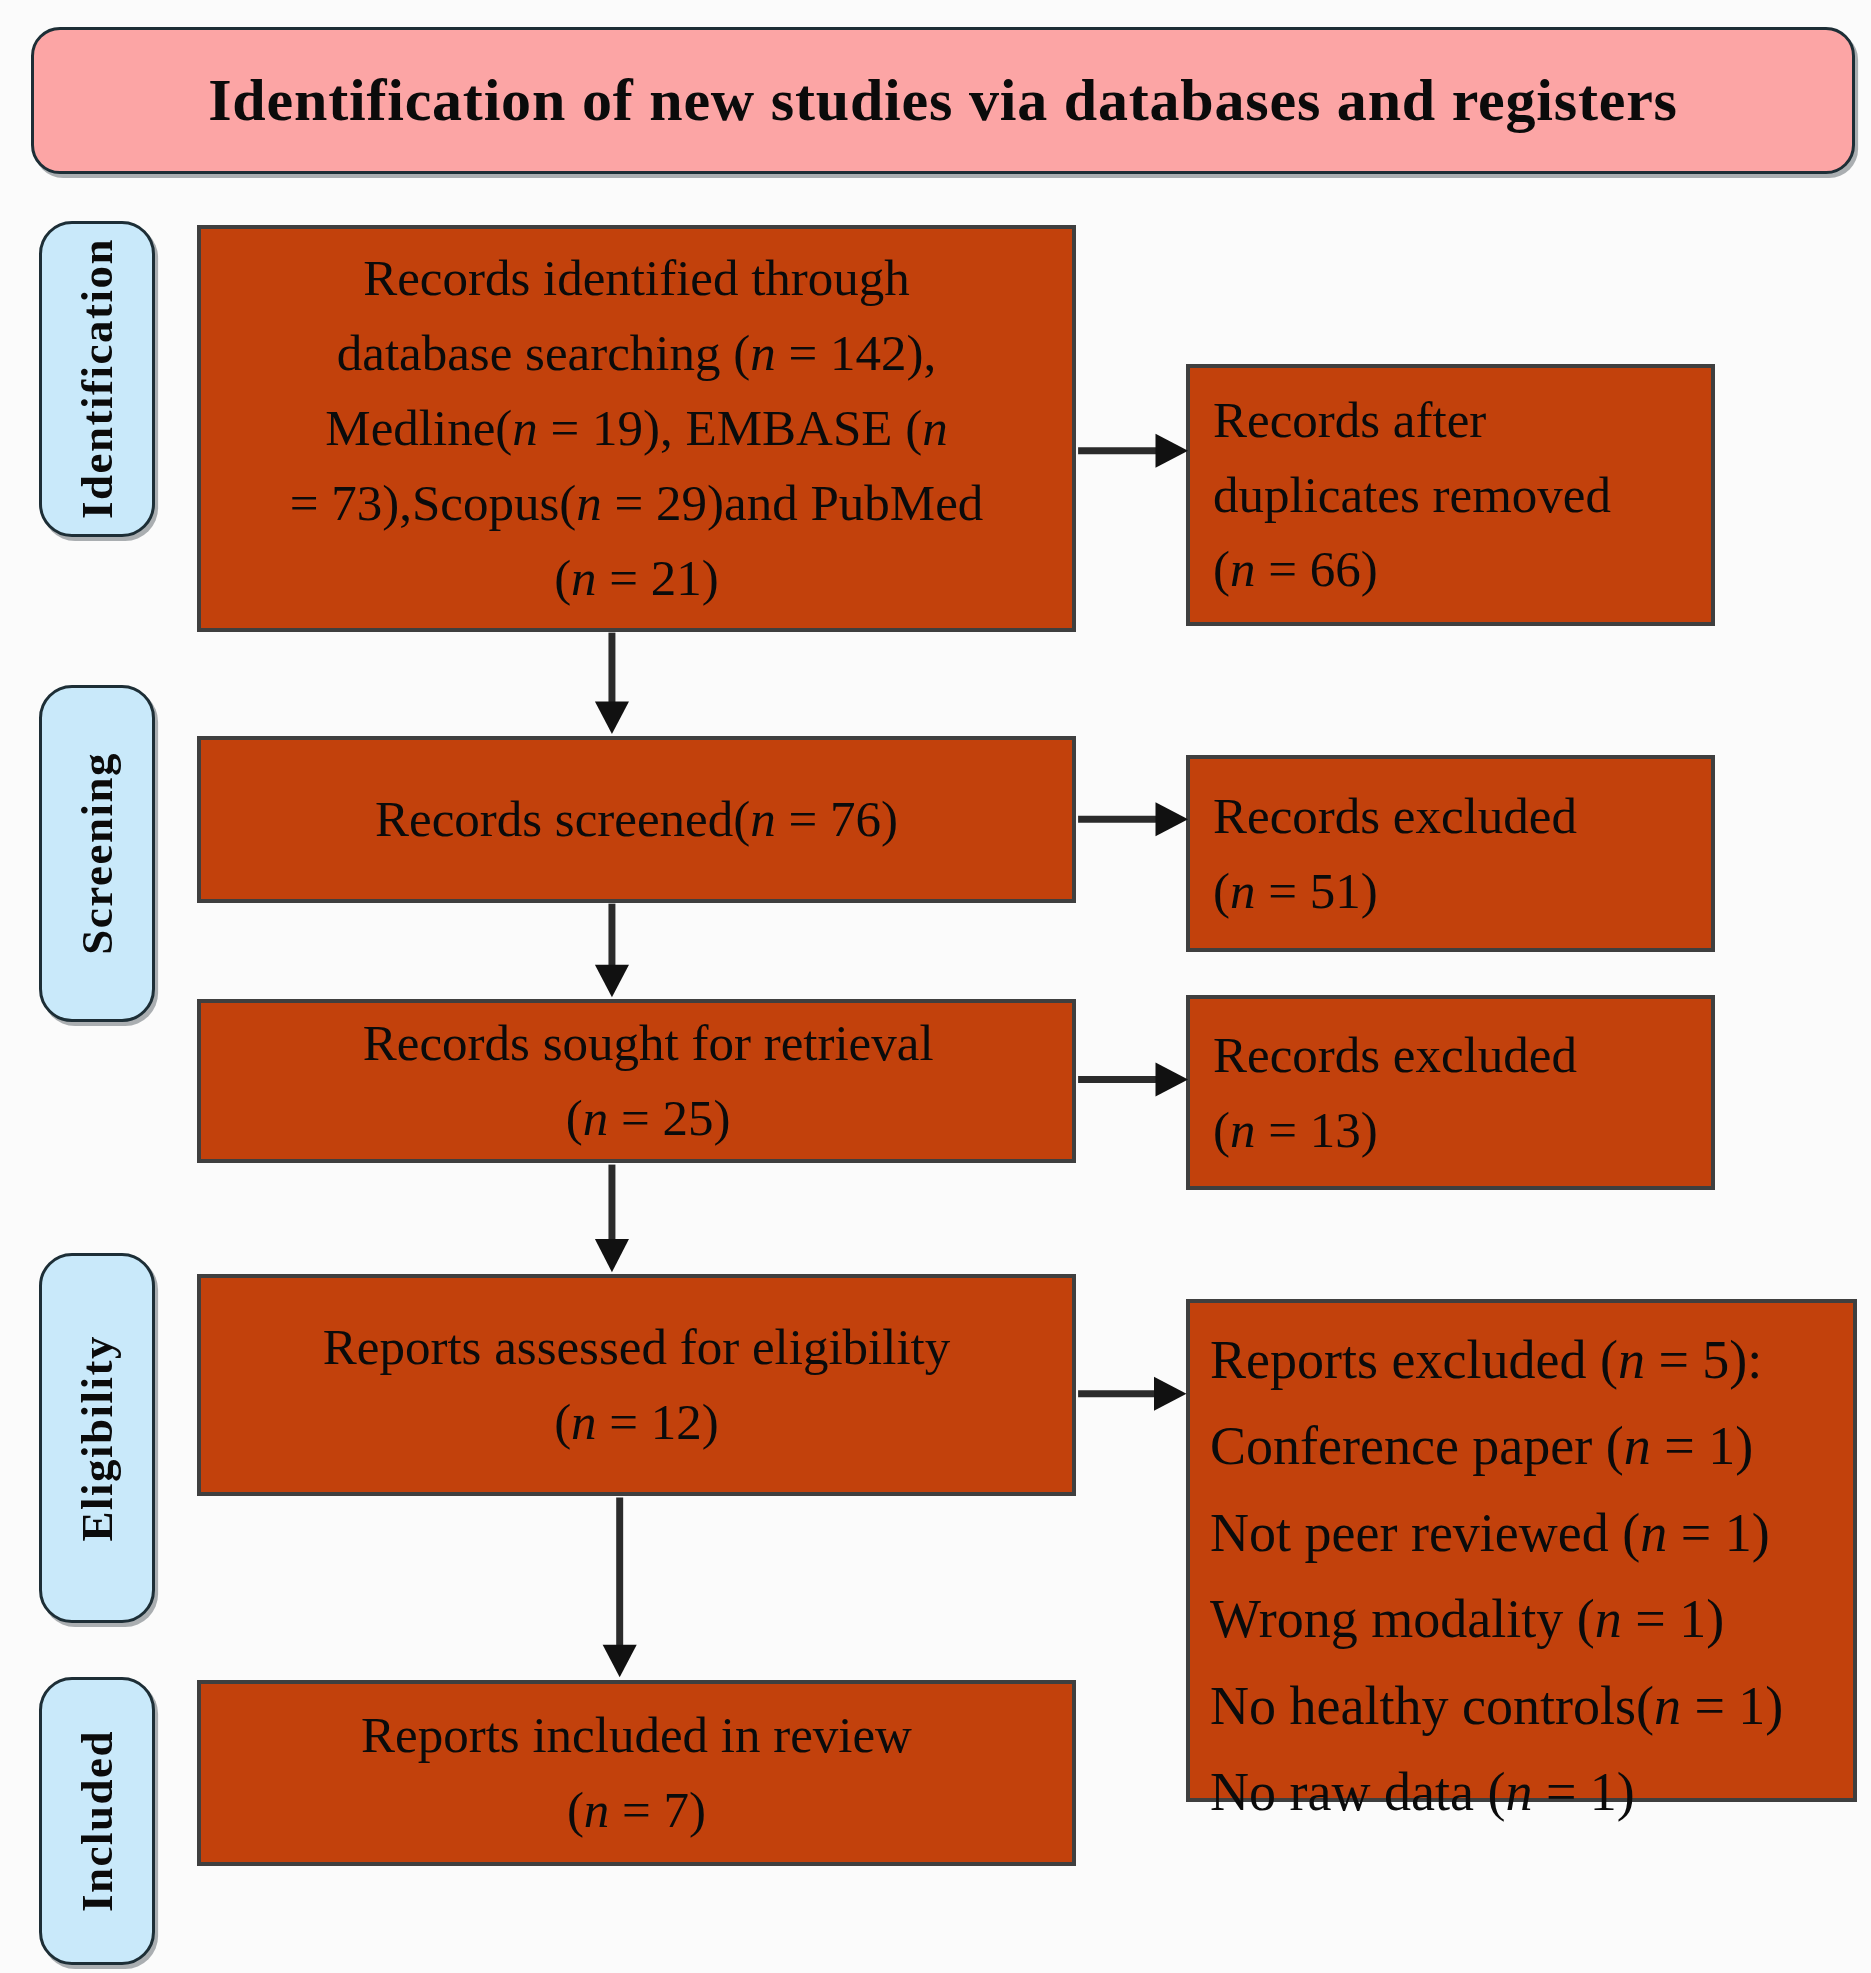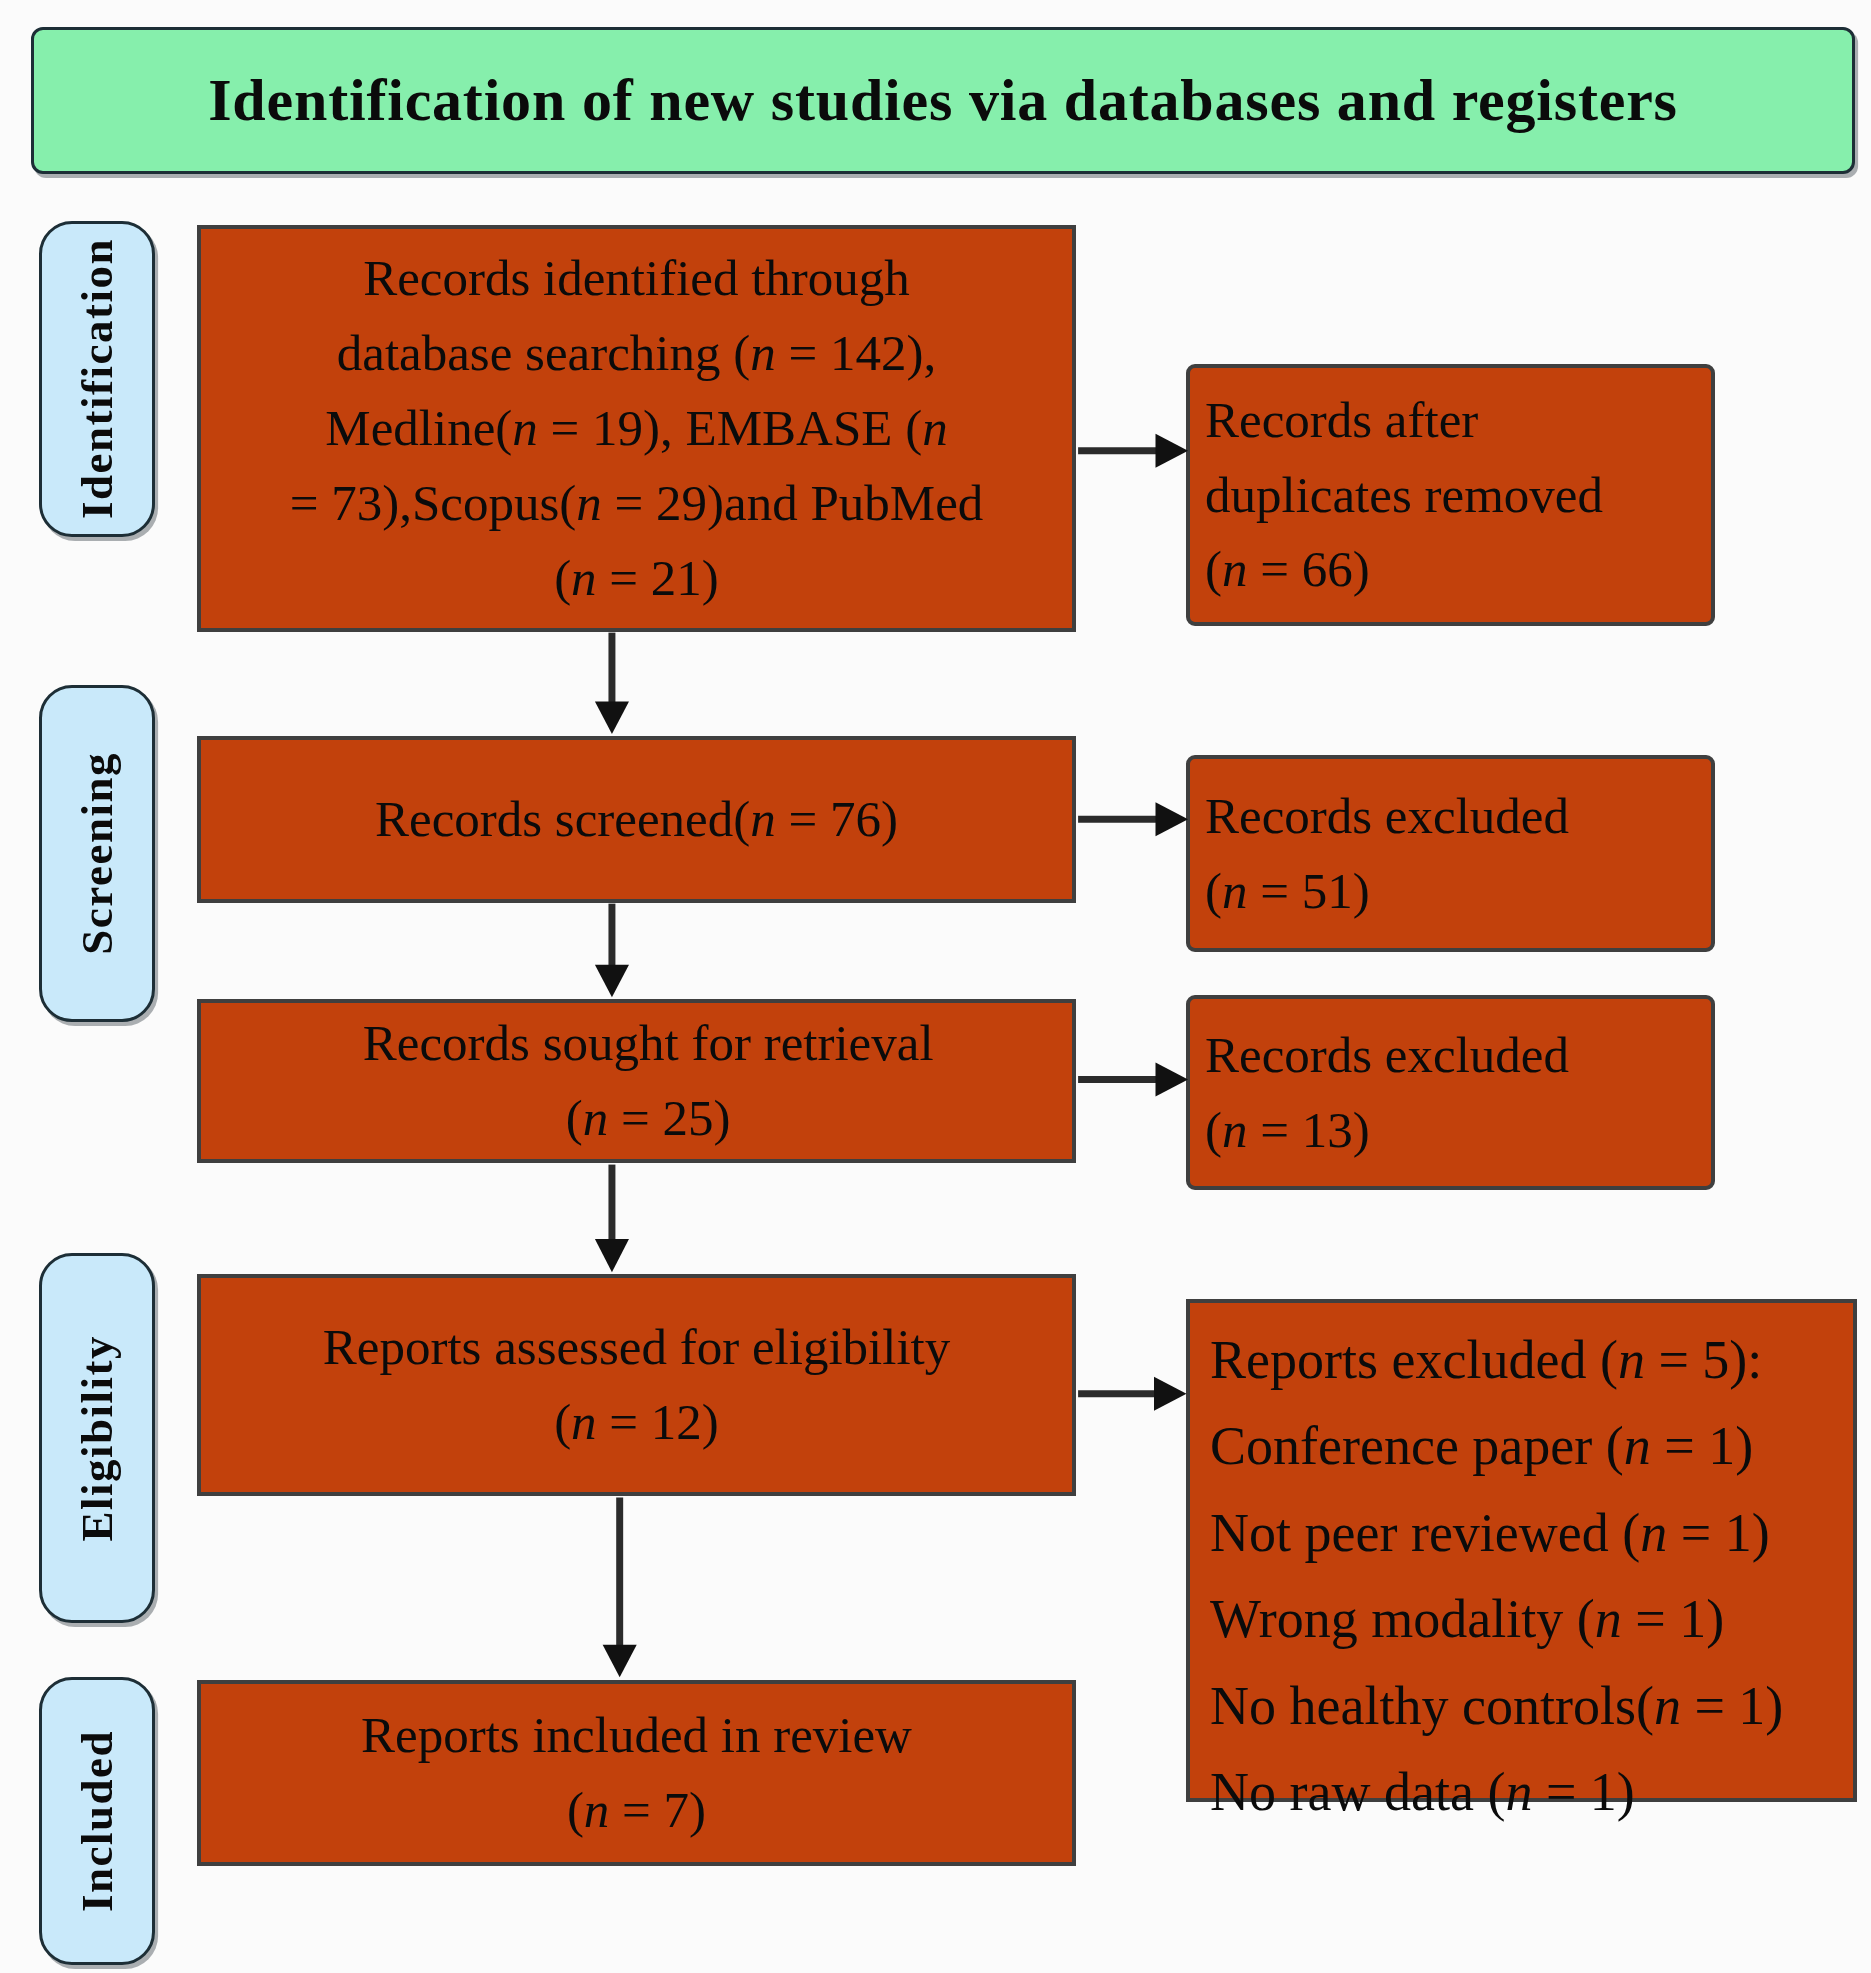--- a/index.html
+++ b/index.html
@@ -6,21 +6,21 @@
   body {
     width: 1872px; height: 1973px; position: relative;
     font-family: "Liberation Serif", "DejaVu Serif", serif;
     color: #0b0b0b;
   }
   .canvas { position: absolute; inset: 0; }
 
   
   .title-banner {
     position: absolute; left: 31px; top: 27px; width: 1818px; height: 141px;
-    background: #86efac; border: 3.9px solid #1d2e36; border-radius: 12px;
+    background: #fca5a5; border: 3.9px solid #1d2e36; border-radius: 29px;
     box-shadow: 3.1px 3.9px 0 rgba(70, 80, 86, 0.45);
     display: flex; align-items: center; justify-content: center;
     font-size: 60px; font-weight: bold; letter-spacing: 0.8px;
   }
   .stage {
     position: absolute; left: 39px; width: 110px;
     background: #c9e9fa; border: 3.9px solid #1d2e36; border-radius: 33px;
     box-shadow: 3.1px 3.9px 0 rgba(70, 80, 86, 0.45);
     display: flex; align-items: center; justify-content: center;
   }
@@ -33,21 +33,21 @@
   .stage-eligibility    { top: 1253px; height: 364px; }
   .stage-included       { top: 1677px; height: 282px; }
 
   
   .node {
     position: absolute; background: #c2410c; border: 4.6px solid #3f3f3f;
     box-sizing: border-box; font-size: 51px; line-height: 1.47;
     display: flex; align-items: center; justify-content: center;
     text-align: center; padding: 7.7px 18.6px;
   }
-  .node.left-align { justify-content: flex-start; text-align: left; padding-left: 15px; border-radius: 9px; }
+  .node.left-align { justify-content: flex-start; text-align: left; padding-left: 23px; }
   .main-col { left: 197px; width: 879px; }
   .side-col { left: 1186px; width: 529px; }
 
   .box-identified { top: 225px;  height: 407px; }
   .box-screened   { top: 736px;  height: 167px; }
   .box-sought     { top: 999px; height: 164px; padding-left: 42px; }
   .box-assessed   { top: 1274px; height: 222px; }
   .box-included   { top: 1680px; height: 186px; }
 
   .box-duplicates { top: 364px;  height: 262px; }

